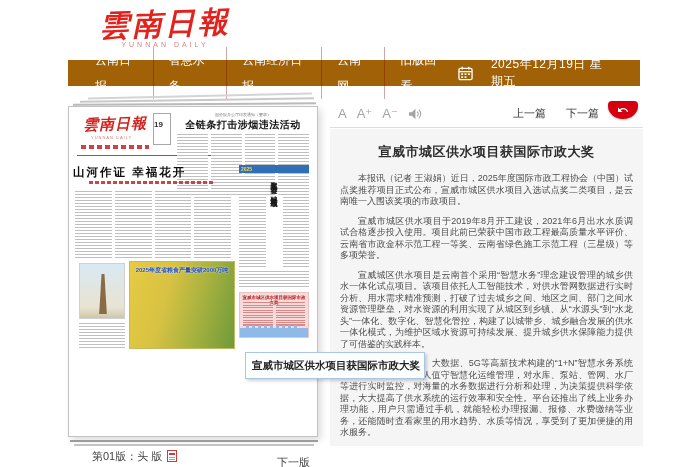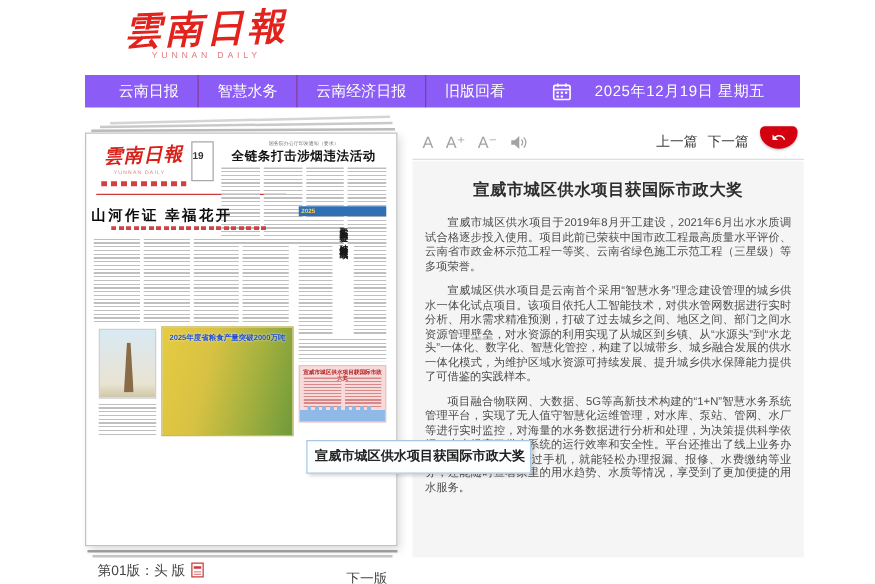--- a/index.html
+++ b/index.html
@@ -7,21 +7,21 @@
   body { font-family:"Liberation Sans","DejaVu Sans",sans-serif; }
   .page { position:relative; width:700px; height:467px; background:#fff; overflow:hidden; }
 
   
   .logo { position:absolute; left:95px; top:4px; width:140px; text-align:center; cursor:pointer; text-decoration:none; }
   .logo-main { font-family:"DejaVu Serif","Liberation Serif",serif; font-style:italic; font-weight:bold;
                font-size:30px; color:#e2221c; letter-spacing:3px; transform:rotate(-2deg); line-height:40px; }
   .logo-sub  { font-size:7px; color:#e08080; letter-spacing:3px; margin-top:-3px; }
 
   
-  .nav { position:absolute; left:68px; top:60px; width:572px; height:26px; background:#8b5cf6;
+  .nav { position:absolute; left:68px; top:60px; width:572px; height:26px; background:#a16207;
          display:flex; align-items:center; padding:0 28px 0 12px; }
   .nav-item { color:#fff; font-size:12px; padding:0 15px; line-height:26px; cursor:pointer; text-decoration:none; position:relative; }
   .nav-item + .nav-item { border-left:1px solid rgba(120,0,0,.35); }
   .nav-cal { margin-left:auto; width:16px; height:16px; display:flex; align-items:center; cursor:pointer; }
   .nav-date { color:#fff; font-size:12px; margin-left:18px; letter-spacing:.5px; }
 
   
   .stack { position:absolute; height:3px; }
   .s1 { left:88px; top:95px;  width:224px; border-top:2px solid #d4d4d4; transform:rotate(-1.3deg); }
   .s2 { left:80px; top:99px;  width:234px; border-top:2px solid #c9c9c9; transform:rotate(-0.8deg); }
@@ -109,33 +109,33 @@
   .qr { width:14px; height:14px; border:1px solid #999; background-color:#fff;
         background-image:linear-gradient(45deg,#333 25%,transparent 25%,transparent 75%,#333 75%),
                          linear-gradient(45deg,#333 25%,transparent 25%,transparent 75%,#333 75%);
         background-size:4px 4px; background-position:0 0,2px 2px; }
   .qr.light { opacity:.65; }
   .bot-line { left:2px; top:70px; width:232px; height:3px; }
 
   
   .edition-bar { position:absolute; left:68px; top:447px; width:250px; height:18px;
                  display:flex; align-items:center; font-size:11px; color:#444; }
-  .edition-label { margin-left:10px; cursor:pointer; }
+  .edition-label { margin-left:24px; cursor:pointer; }
   .pdf-icon { width:10px; height:12px; margin-left:5px; background:#fff; border:1px solid #cc3a3a; position:relative; cursor:pointer; }
   .pdf-icon::before { content:""; position:absolute; left:1px; top:2px; width:6px; height:2px; background:#cc3a3a; }
   .pdf-icon::after  { content:""; position:absolute; left:1px; top:6px; width:6px; height:1px; background:#e08a8a; box-shadow:0 2px 0 #e08a8a; }
   .next-page { margin-left:auto; margin-right:8px; cursor:pointer; text-decoration:none; color:#444;margin-top:12px; }
 
   
   .toolbar { position:absolute; left:330px; top:100px; width:313px; height:28px; background:#fff;
              border-bottom:1px solid #ddd; display:flex; align-items:center; }
   .fs { color:#a3a3a3; font-size:13px; margin-left:10px; cursor:pointer; line-height:1; }
   .fs:first-child { margin-left:8px; }
   .speaker { margin-left:10px; display:flex; align-items:center; cursor:pointer; }
-  .nav-links { margin-left:auto; margin-right:44px; font-size:11px; color:#3a3a3a; display:flex; gap:8px; }
+  .nav-links { margin-left:auto; margin-right:44px; font-size:11px; color:#3a3a3a; display:flex; gap:20px; }
   .nav-links span { cursor:pointer; }
   .return-btn { position:absolute; right:5px; top:1px; width:30px; height:18px; background:#d40010;
                 border-radius:4px 4px 15px 15px / 4px 4px 13px 13px; display:flex; align-items:center;
                 justify-content:center; cursor:pointer; box-shadow:0 1px 2px rgba(0,0,0,.25); }
 
   .panel { position:absolute; left:330px; top:129px; width:313px; height:317px; background:#f5f5f6; padding:9px 10px 0; }
   .a-title { font-size:13px; font-weight:bold; color:#2e2e2e; text-align:center; margin:5px 0 12px; letter-spacing:.5px; }
   .panel p { font-size:9px; line-height:11.5px; color:#4d4d4d; text-indent:2em; text-align:justify; margin-bottom:8px; }
 
   
@@ -150,20 +150,21 @@
 
   <a class="logo">
     <div class="logo-main">雲南日報</div>
     <div class="logo-sub">YUNNAN DAILY</div>
   </a>
 
   <nav class="nav">
     <a class="nav-item">云南日报</a>
     <a class="nav-item">智慧水务</a>
     <a class="nav-item">云南经济日报</a>
+    <a class="nav-item">云南网</a>
     <a class="nav-item">旧版回看</a>
     <span class="nav-cal">
       <svg width="15" height="15" viewBox="0 0 16 16">
         <rect x="1" y="2.5" width="14" height="12" rx="1.5" fill="none" stroke="#fff" stroke-width="1.4"></rect>
         <line x1="1" y1="6" x2="15" y2="6" stroke="#fff" stroke-width="1.4"></line>
         <line x1="4.5" y1="0.8" x2="4.5" y2="3.6" stroke="#fff" stroke-width="1.4"></line>
         <line x1="11.5" y1="0.8" x2="11.5" y2="3.6" stroke="#fff" stroke-width="1.4"></line>
         <g fill="#fff">
           <rect x="3.4" y="7.8" width="2" height="1.8"></rect>
             <rect x="7" y="7.8" width="2" height="1.8"></rect>
@@ -261,20 +262,21 @@
     </span>
     <span class="return-btn">
       <svg width="14" height="12" viewBox="0 0 24 24">
         <path fill="#fff" d="M12.5 8c-2.65 0-5.05 1-6.9 2.6L2 7v9h9l-3.62-3.62C8.77 11.22 10.54 10.5 12.5 10.5c3.54 0 6.55 2.31 7.6 5.5l2.37-.78C21.08 11.03 17.15 8 12.5 8z"></path>
       </svg>
     </span>
   </div>
 
   <div class="panel">
     <h1 class="a-title">宣威市城区供水项目获国际市政大奖</h1>
+    <p>本报讯（记者 王淑娟）近日，2025年度国际市政工程协会（中国）试点奖推荐项目正式公布，宣威市城区供水项目入选试点奖二类项目，是云南唯一入围该奖项的市政项目。</p>
     <p>宣威市城区供水项目于2019年8月开工建设，2021年6月出水水质调试合格逐步投入使用。项目此前已荣获中国市政工程最高质量水平评价、云南省市政金杯示范工程一等奖、云南省绿色施工示范工程（三星级）等多项荣誉。</p>
     <p>宣威城区供水项目是云南首个采用“智慧水务”理念建设管理的城乡供水一体化试点项目。该项目依托人工智能技术，对供水管网数据进行实时分析、用水需求精准预测，打破了过去城乡之间、地区之间、部门之间水资源管理壁垒，对水资源的利用实现了从城区到乡镇、从“水源头”到“水龙头”一体化、数字化、智慧化管控，构建了以城带乡、城乡融合发展的供水一体化模式，为维护区域水资源可持续发展、提升城乡供水保障能力提供了可借鉴的实践样本。</p>
     <p>项目融合物联网、大数据、5G等高新技术构建的“1+N”智慧水务系统管理平台，实现了无人值守智慧化运维管理，对水库、泵站、管网、水厂等进行实时监控，对海量的水务数据进行分析和处理，为决策提供科学依据，大大提高了供水系统的运行效率和安全性。平台还推出了线上业务办理功能，用户只需通过手机，就能轻松办理报漏、报修、水费缴纳等业务，还能随时查看家里的用水趋势、水质等情况，享受到了更加便捷的用水服务。</p>
   </div>
 
   <div class="tooltip">宣威市城区供水项目获国际市政大奖</div>
 
 </div>
 
 </body></html>

